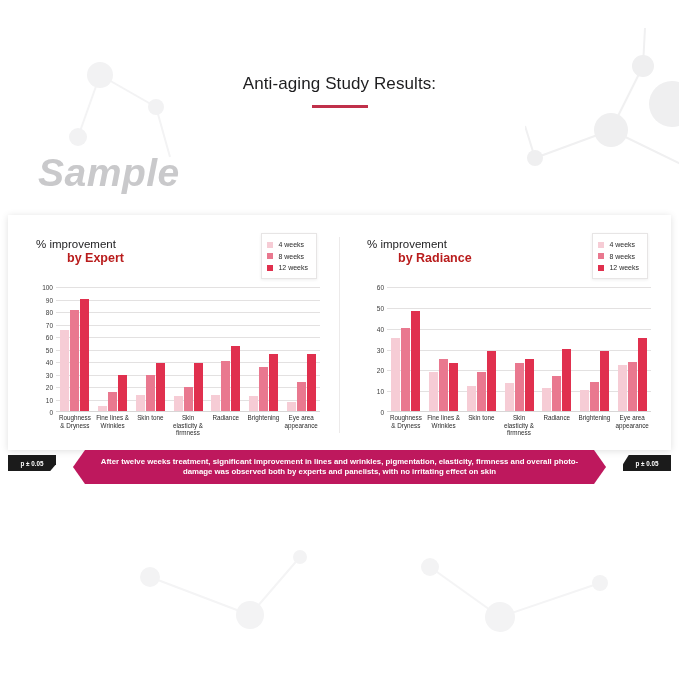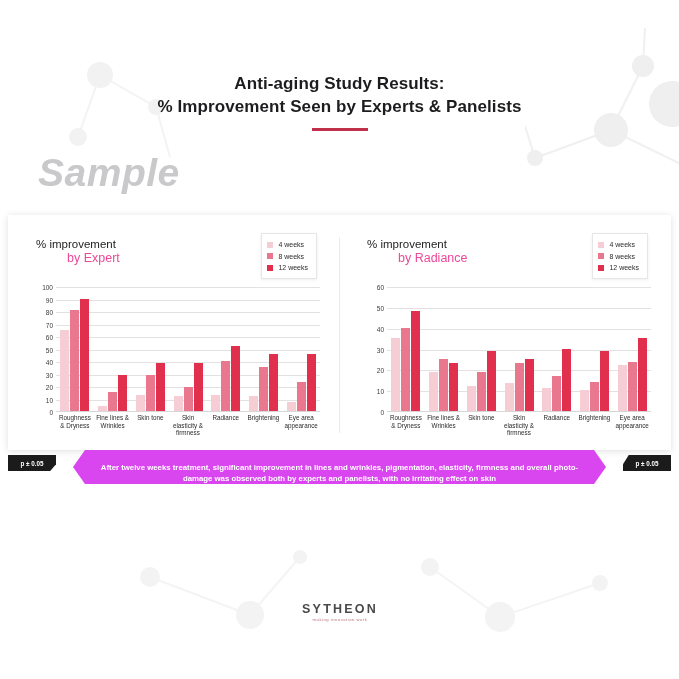--- a/index.html
+++ b/index.html
@@ -13,21 +13,21 @@
 
   
   .deco { position: absolute; pointer-events: none; }
   #deco-right { top: 18px; right: -6px; width: 160px; height: 190px; opacity: 1; }
   #deco-left  { top: 45px; left: 60px;  width: 130px; height: 130px; opacity: 1; }
   #deco-bottom{ bottom: 12px; left: 0px; width: 679px; height: 130px; }
 
   
   #title-block { position: absolute; top: 72px; left: 0; width: 679px; text-align: center; }
   #title-line1, #title-line2 {
-    font-size: 17px; font-weight: bold; color: #1d1d1f; letter-spacing: .1px; line-height: 23px;
+    font-size: 17px; font-weight: normal; color: #1d1d1f; letter-spacing: .1px; line-height: 23px;
   }
   #title-rule { width: 56px; height: 2.5px; background: #c0304a; margin: 10px auto 0; }
 
   
   #sample-watermark {
     position: absolute; top: 151px; left: 38px;
     font-size: 39px; font-weight: bold; color: #c9c9cb; letter-spacing: .5px; font-style: italic;
   }
 
   
@@ -35,21 +35,21 @@
     position: absolute; left: 8px; top: 215px; width: 663px; height: 235px;
     background: #ffffff; box-shadow: 0 1px 7px rgba(0,0,0,.13);
   }
   .panel { position: absolute; top: 0; width: 331px; height: 235px; }
   #panel-expert   { left: 0; }
   #panel-panelist { left: 331px; }
   .panel-divider { position:absolute; left:331px; top:22px; width:1px; height:196px; background:#eceaea; }
 
   .panel-head { position: absolute; left: 28px; top: 22px; }
   .panel-head .l1 { font-size: 11.5px; color: #1d1d1f; line-height: 14px; }
-  .panel-head .l2 { font-size: 12.5px; color: #ec4899; font-weight: normal; line-height: 15px; padding-left: 31px; }
+  .panel-head .l2 { font-size: 12.5px; color: #b91c1c; font-weight: bold; line-height: 15px; padding-left: 31px; }
 
   .legend {
     position: absolute; right: 22px; top: 18px;
     background: #fff; border: 1px solid #e7e5e5; padding: 4px 8px 4px 5px;
     box-shadow: 0 1px 3px rgba(0,0,0,.07);
   }
   .legend-row { display: flex; align-items: center; height: 10px; margin: 1.5px 0; }
   .legend-swatch { width: 6px; height: 6px; margin-right: 5px; flex: 0 0 auto; }
   .legend-label { font-size: 7px; color: #2a2a2a; white-space: nowrap; }
 
@@ -76,22 +76,22 @@
   .xlabels { position: absolute; left: 22px; right: 0; top: 127px; display: flex; }
   .xlabel {
     flex: 1 1 0; text-align: center; font-size: 6.3px; color: #2b2b2b;
     line-height: 7.6px; padding: 0 1px;
   }
 
   
   #banner-wrap { position: absolute; left: 0; top: 450px; width: 679px; height: 36px; }
   #banner {
     position: absolute; left: 73px; top: 0; width: 533px; height: 34px;
-    background: #d946ef; color: #fff;
-    display: flex; align-items: flex-end; justify-content: center;
+    background: #be185d; color: #fff;
+    display: flex; align-items: center; justify-content: center;
     text-align: center; padding: 0 26px;
     clip-path: polygon(0 50%, 12px 0, calc(100% - 12px) 0, 100% 50%, calc(100% - 12px) 100%, 12px 100%);
     box-shadow: 0 1px 4px rgba(0,0,0,.18);
   }
   #banner-text { font-size: 7.8px; font-weight: bold; line-height: 10.5px; }
 
   .pbadge {
     position: absolute; top: 5px; width: 48px; height: 16px; background: #1b1b1b; color: #fff;
     font-size: 6.3px; font-weight: bold; display: flex; align-items: center; justify-content: center;
     clip-path: polygon(0 0, 100% 0, 100% 58%, 88% 100%, 0 100%);
@@ -155,21 +155,20 @@
       <circle cx="250" cy="78" r="14"></circle>
       <circle cx="300" cy="20" r="7"></circle>
       <circle cx="430" cy="30" r="9"></circle>
       <circle cx="500" cy="80" r="15"></circle>
       <circle cx="600" cy="46" r="8"></circle>
     </g>
   </svg>
 
   <div id="title-block">
     <div id="title-line1">Anti-aging Study Results:</div>
-    <div id="title-line2">% Improvement Seen by Experts &amp; Panelists</div>
     <div id="title-rule"></div>
   </div>
 
   <div id="sample-watermark">Sample</div>
 
   <div id="chart-card">
     <div class="panel-divider"></div>
 
     <div class="panel" id="panel-expert">
       <div class="panel-head">
@@ -357,18 +356,14 @@
   </div>
 
   <div id="banner-wrap">
     <div class="pbadge" id="pbadge-left">p ± 0.05</div>
     <div id="banner">
       <div id="banner-text">After twelve weeks treatment, significant improvement in lines and wrinkles, pigmentation, elasticity, firmness and overall photo-damage was observed both by experts and panelists, with no irritating effect on skin</div>
     </div>
     <div class="pbadge" id="pbadge-right">p ± 0.05</div>
   </div>
 
-  <div id="footer-logo">
-    <div id="logo-word">SYTHEON</div>
-    <div id="logo-tagline">making innovation work</div>
-  </div>
 
 </div>
 
 </body></html>

